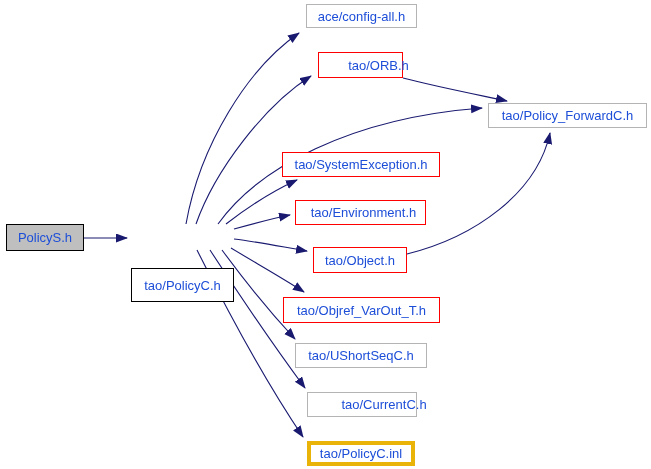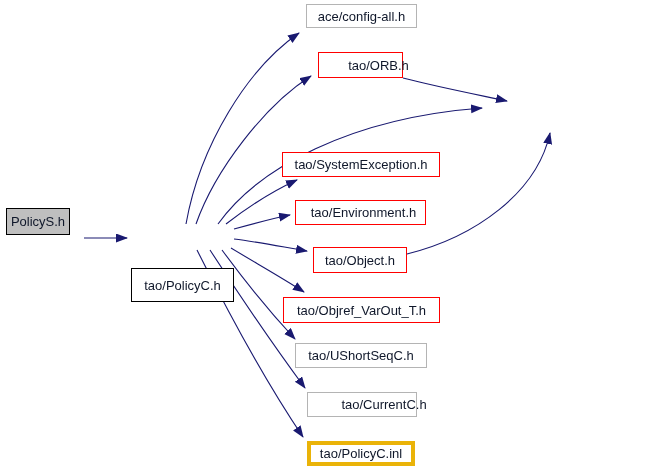--- a/index.html
+++ b/index.html
@@ -19,21 +19,21 @@
     position: absolute;
     left: 0;
     top: 0;
     width: 651px;
     height: 469px;
   }
   .node {
     position: absolute;
     box-sizing: border-box;
     background: #ffffff;
-    color: #0f172a;
+    color: #1d4ed8;
     font-size: 13px;
     text-align: center;
     display: flex;
     align-items: center;
     justify-content: center;
     white-space: nowrap;
     cursor: pointer;
   }
   .b-black  { border: 1px solid #000000; }
   .b-black2 { border: 4px solid #eab308; }
@@ -61,28 +61,29 @@
     <path class="edge" d="M234,229 C252,224 270,219 290,215" marker-end="url(#arrow)"></path>
     <path class="edge" d="M234,239 C258,242 283,247 307,251" marker-end="url(#arrow)"></path>
     <path class="edge" d="M231,248 C254,262 281,277 304,292" marker-end="url(#arrow)"></path>
     <path class="edge" d="M222,250 C244,280 270,312 295,339" marker-end="url(#arrow)"></path>
     <path class="edge" d="M210,250 C240,296 274,346 305,388" marker-end="url(#arrow)"></path>
     <path class="edge" d="M197,250 C227,310 265,381 303,437" marker-end="url(#arrow)"></path>
     <path class="edge" d="M403,78 C438,87 474,94 507,101" marker-end="url(#arrow)"></path>
     <path class="edge" d="M407,254 C475,237 537,193 550,133" marker-end="url(#arrow)"></path>
   </svg>
 
-  <div class="node b-black f-gray" style="left:6px;   top:208px; width:64px;  height:27px;">PolicyS.h</div>
+  <div class="node b-black f-gray" style="left:6px;   top:224px; width:78px;  height:27px;">PolicyS.h</div>
 
   <div class="node b-black" style="left:131px; top:224px; width:103px; height:34px;margin-top:44px;">tao/PolicyC.h</div>
 
   <div class="node b-gray" style="left:306px; top:4px;   width:111px; height:24px;">ace/config-all.h</div>
 
   <div class="node b-red" style="left:318px; top:52px;  width:85px;  height:26px;padding-left:36px;">tao/ORB.h</div>
 
+  <div class="node b-gray" style="left:488px; top:103px; width:159px; height:25px;">tao/Policy_ForwardC.h</div>
 
   <div class="node b-red" style="left:282px; top:152px; width:158px; height:25px;">tao/SystemException.h</div>
 
   <div class="node b-red" style="left:295px; top:200px; width:131px; height:25px;padding-left:6px;">tao/Environment.h</div>
 
   <div class="node b-red" style="left:313px; top:247px; width:94px;  height:26px;">tao/Object.h</div>
 
   <div class="node b-red" style="left:283px; top:297px; width:157px; height:26px;">tao/Objref_VarOut_T.h</div>
 
   <div class="node b-gray" style="left:295px; top:343px; width:132px; height:25px;">tao/UShortSeqC.h</div>

